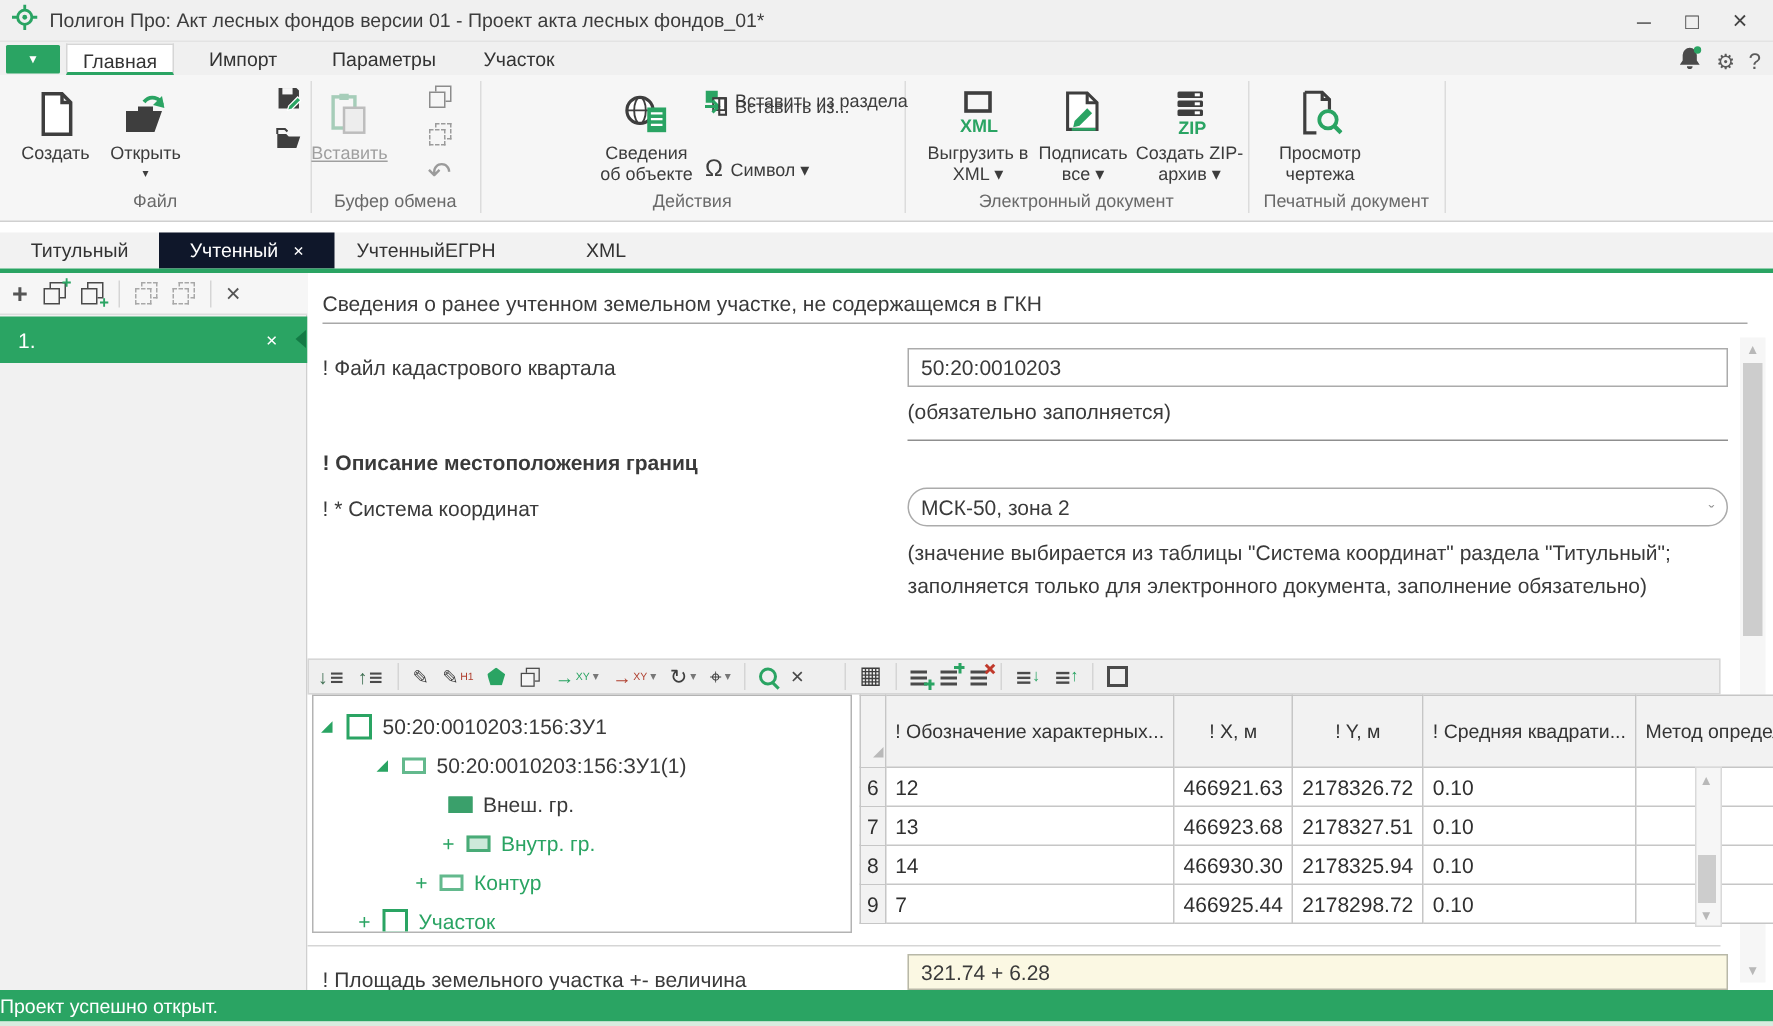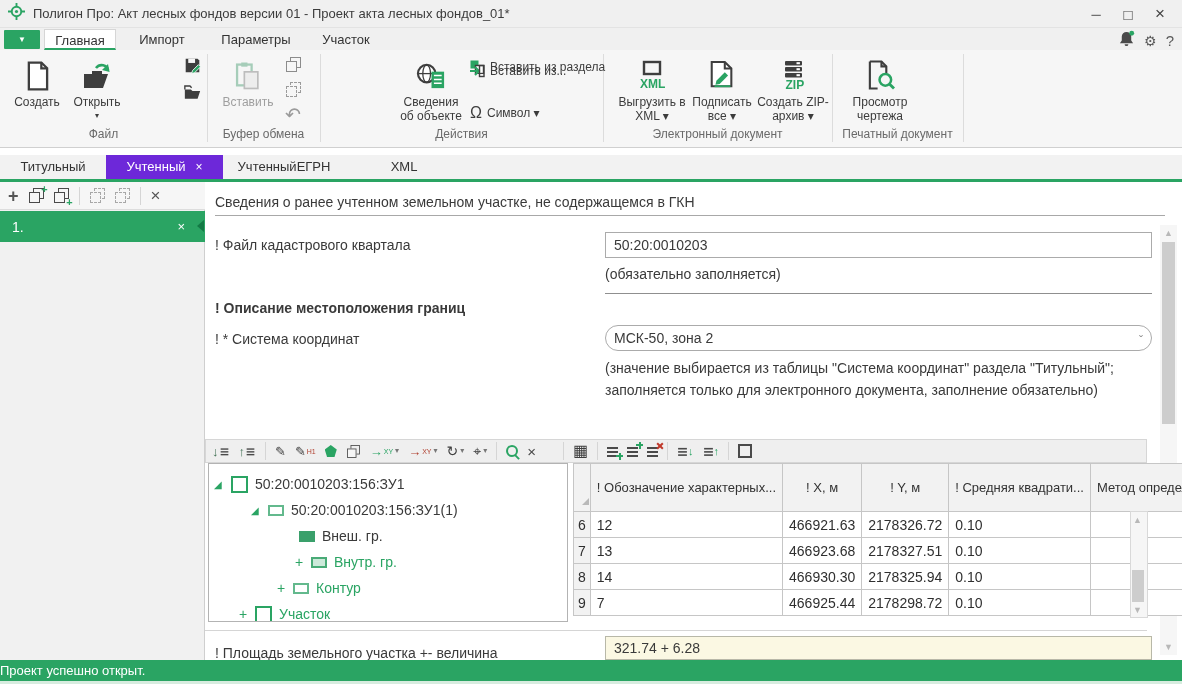--- a/index.html
+++ b/index.html
@@ -25,21 +25,21 @@
   .rsep{position:absolute;top:54px;width:1px;height:88px;background:#dcdcdc;}
   .rgl{position:absolute;top:127px;font-size:12px;color:#6a6a6a;text-align:center;}
   .rbtn{position:absolute;top:55px;display:flex;flex-direction:column;align-items:center;font-size:12px;
         color:#3c3c3c;text-align:center;line-height:14px;}
   .rbtn .ric{height:36px;display:flex;align-items:flex-end;justify-content:center;margin-bottom:4px;}
   .rsm{position:absolute;display:flex;align-items:center;gap:5px;font-size:12px;color:#3c3c3c;white-space:nowrap;}
   .disabled{color:#9f9f9f;}
   
   .docrow{left:0;top:155px;width:1182px;height:24px;background:#f2f2f2;}
   .dtab{position:absolute;top:155px;height:24px;line-height:24px;text-align:center;font-size:13px;color:#333;}
-  .dtab.active{background:#6d28d9;color:#fff;}
+  .dtab.active{background:#0f172a;color:#fff;}
   .dtab .x{margin-left:10px;font-size:12px;}
   .greenline{left:0;top:179px;width:1182px;height:3px;background:#2aa463;}
   
   .sidebar{left:0;top:182px;width:205px;height:478px;background:#f1f1f1;border-right:1px solid #cfcfcf;box-sizing:border-box;}
   .sbtool{left:0;top:182px;width:205px;height:28px;background:#f6f6f6;border-bottom:1px solid #ddd;
           display:flex;align-items:center;padding-left:8px;box-sizing:border-box;gap:10px;}
   .sbitem{left:0;top:211px;width:205px;height:31px;background:#2aa463;color:#fff;display:flex;align-items:center;
           font-size:14px;padding:0 12px;box-sizing:border-box;}
   .sbitem .x{margin-left:auto;margin-right:8px;font-size:13px;}
   .collapse-tri{position:absolute;left:197px;top:220px;width:0;height:0;border-top:6px solid transparent;
@@ -182,21 +182,21 @@
         <path d="M10 16l7-7 2.5 2.5-7 7-3.5 1z" fill="#2aa463" stroke="#fff" stroke-width="1"></path>
       </svg>
   </div>
   <div class="abs" style="left:184px;top:84px;">
     <svg width="17" height="15" viewBox="0 0 20 17">
         <path d="M1 6h7l2 2h9l-3 9H1z" fill="#3e3e3e"></path>
         <path d="M1 6V2h6l2 2" fill="none" stroke="#3e3e3e" stroke-width="1.6"></path>
       </svg>
   </div>
 
-  <div class="rbtn disabled" style="left:215px;width:66px;">
+  <div class="rbtn disabled" style="left:200px;width:66px;text-decoration:underline;">
     <span class="ric">
       <svg width="27" height="30" viewBox="0 0 26 28">
           <rect x="2" y="3" width="14" height="20" fill="none" stroke="#a6cdb9" stroke-width="2.2"></rect>
           <rect x="6" y="1" width="6" height="4" fill="#a6cdb9"></rect>
           <rect x="9" y="10" width="13" height="16" fill="#ededed" stroke="#bdbdbd" stroke-width="1.6"></rect>
         </svg>
     </span>
     <span>Вставить</span>
   </div>
   <div class="abs" style="left:286px;top:57px;">

